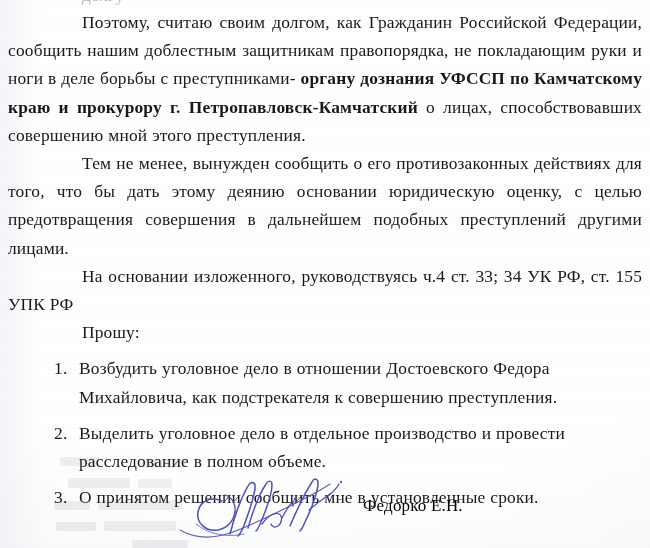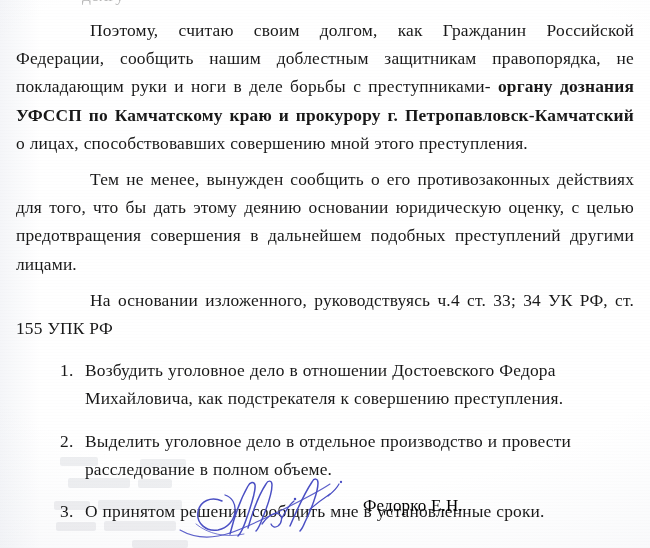--- a/index.html
+++ b/index.html
@@ -84,40 +84,40 @@
     width: 634px;
     font-size: 17.4px;
     line-height: 28.2px;
     text-align: justify;
     text-justify: inter-word;
     letter-spacing: 0.01em;
     word-spacing: 0.02em;
   }
 
   p.para {
-    margin: 8px;
+    margin: 0;
     text-indent: 74px;
     text-align: justify;
   }
 
   b.addressee {
     font-weight: 700;
   }
 
   ol.requests {
     margin: 0;
     padding: 0;
     list-style: none;
     counter-reset: req;
   }
   ol.requests li {
     position: relative;
     counter-increment: req;
     padding-left: 63px;
-    margin: 14px;
+    margin: 8px;
     text-align: left;
   }
   ol.requests li::before {
     content: counter(req) ".";
     position: absolute;
     left: 38px;
     top: 0;
     width: 20px;
     text-align: left;
   }
@@ -191,20 +191,21 @@
   <div id="doc">
     <div class="body-text">
 
       <p class="para"><span>Поэтому, считаю своим долгом, как Гражданин Российской Федерации, сообщить нашим доблестным защитникам правопорядка, не покладающим руки и ноги в деле борьбы с преступниками- </span><b class="addressee">органу дознания УФССП по Камчатскому краю и прокурору г. Петропавловск-Камчатский</b><span> о лицах, способствовавших совершению мной этого преступления.</span></p>
 
 
       <p class="para"><span>Тем не менее, вынужден сообщить о его противозаконных действиях для того, что бы дать этому деянию основании юридическую оценку, с целью предотвращения совершения в дальнейшем подобных преступлений другими лицами.</span></p>
 
       <p class="para"><span>На основании изложенного, руководствуясь ч.4 ст. 33; 34 УК РФ, ст. 155 УПК РФ</span></p>
 
+      <p class="para"><span>Прошу:</span></p>
 
       <ol class="requests">
         <li><span>Возбудить уголовное дело в отношении Достоевского Федора Михайловича, как подстрекателя к совершению преступления.</span></li>
         <li><span>Выделить уголовное дело в отдельное производство и провести расследование в полном объеме.</span></li>
         <li><span>О принятом решении сообщить мне в установленные сроки.</span></li>
       </ol>
 
     </div>
   </div>
 

